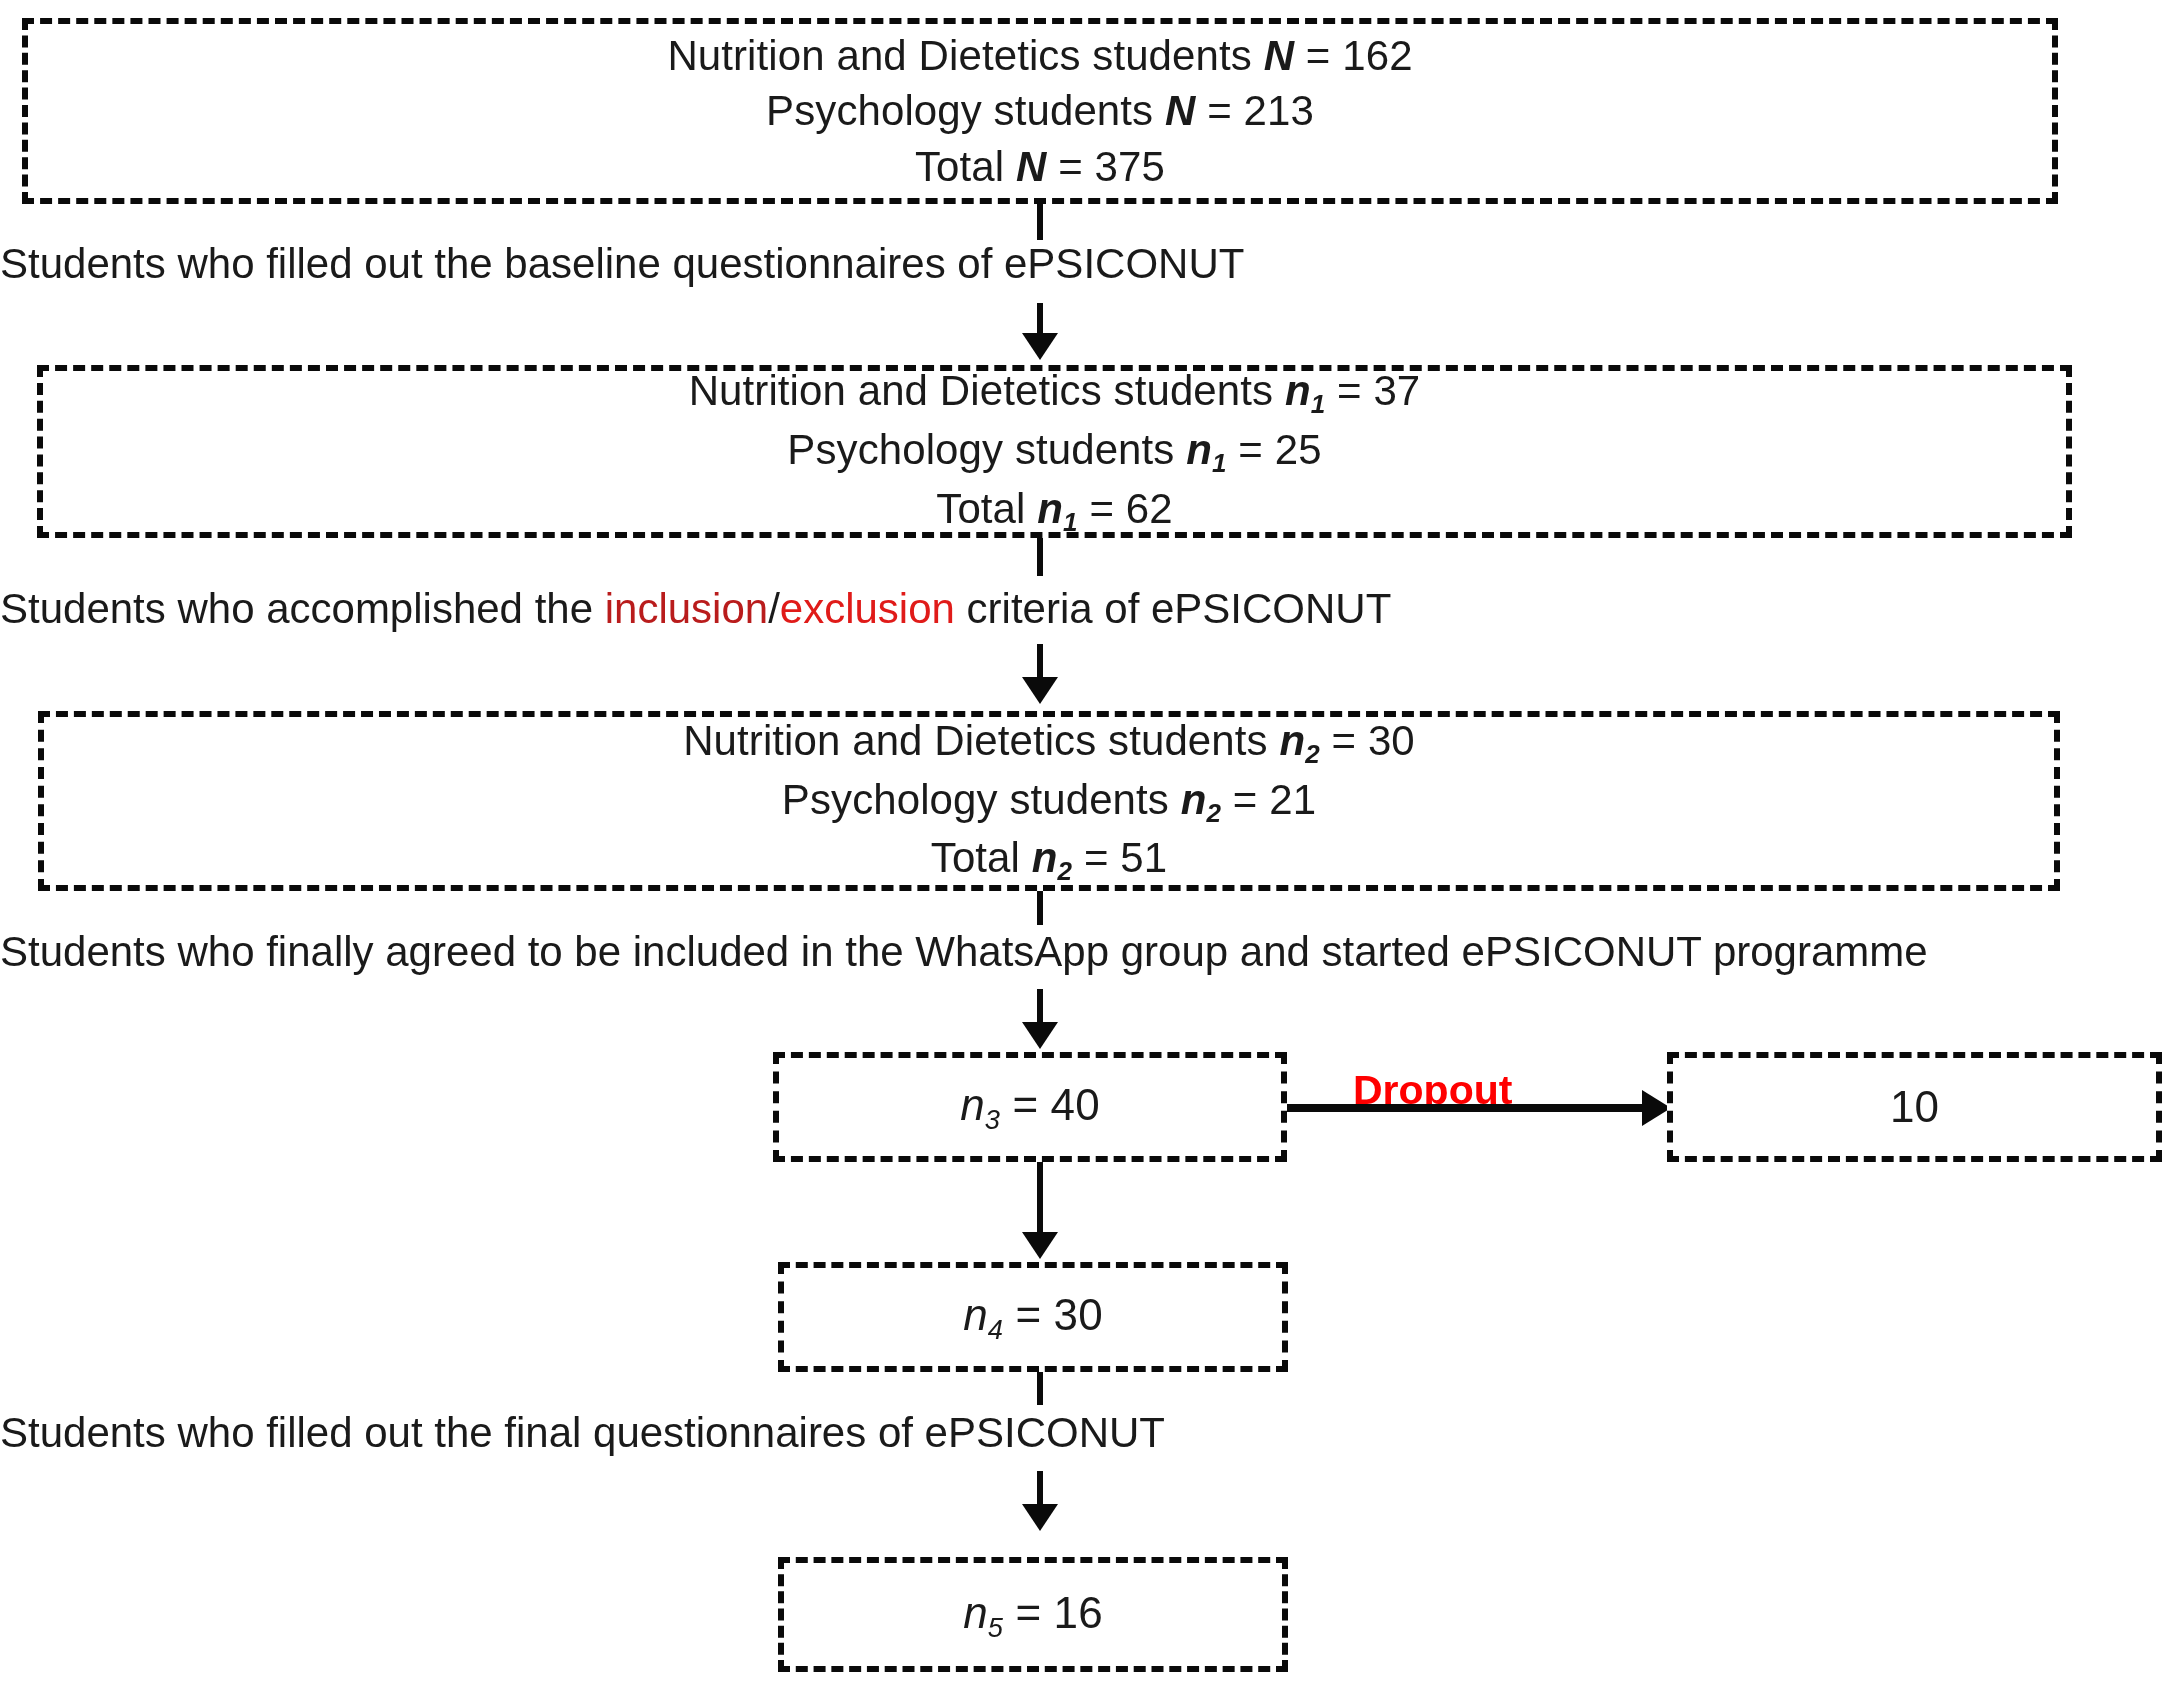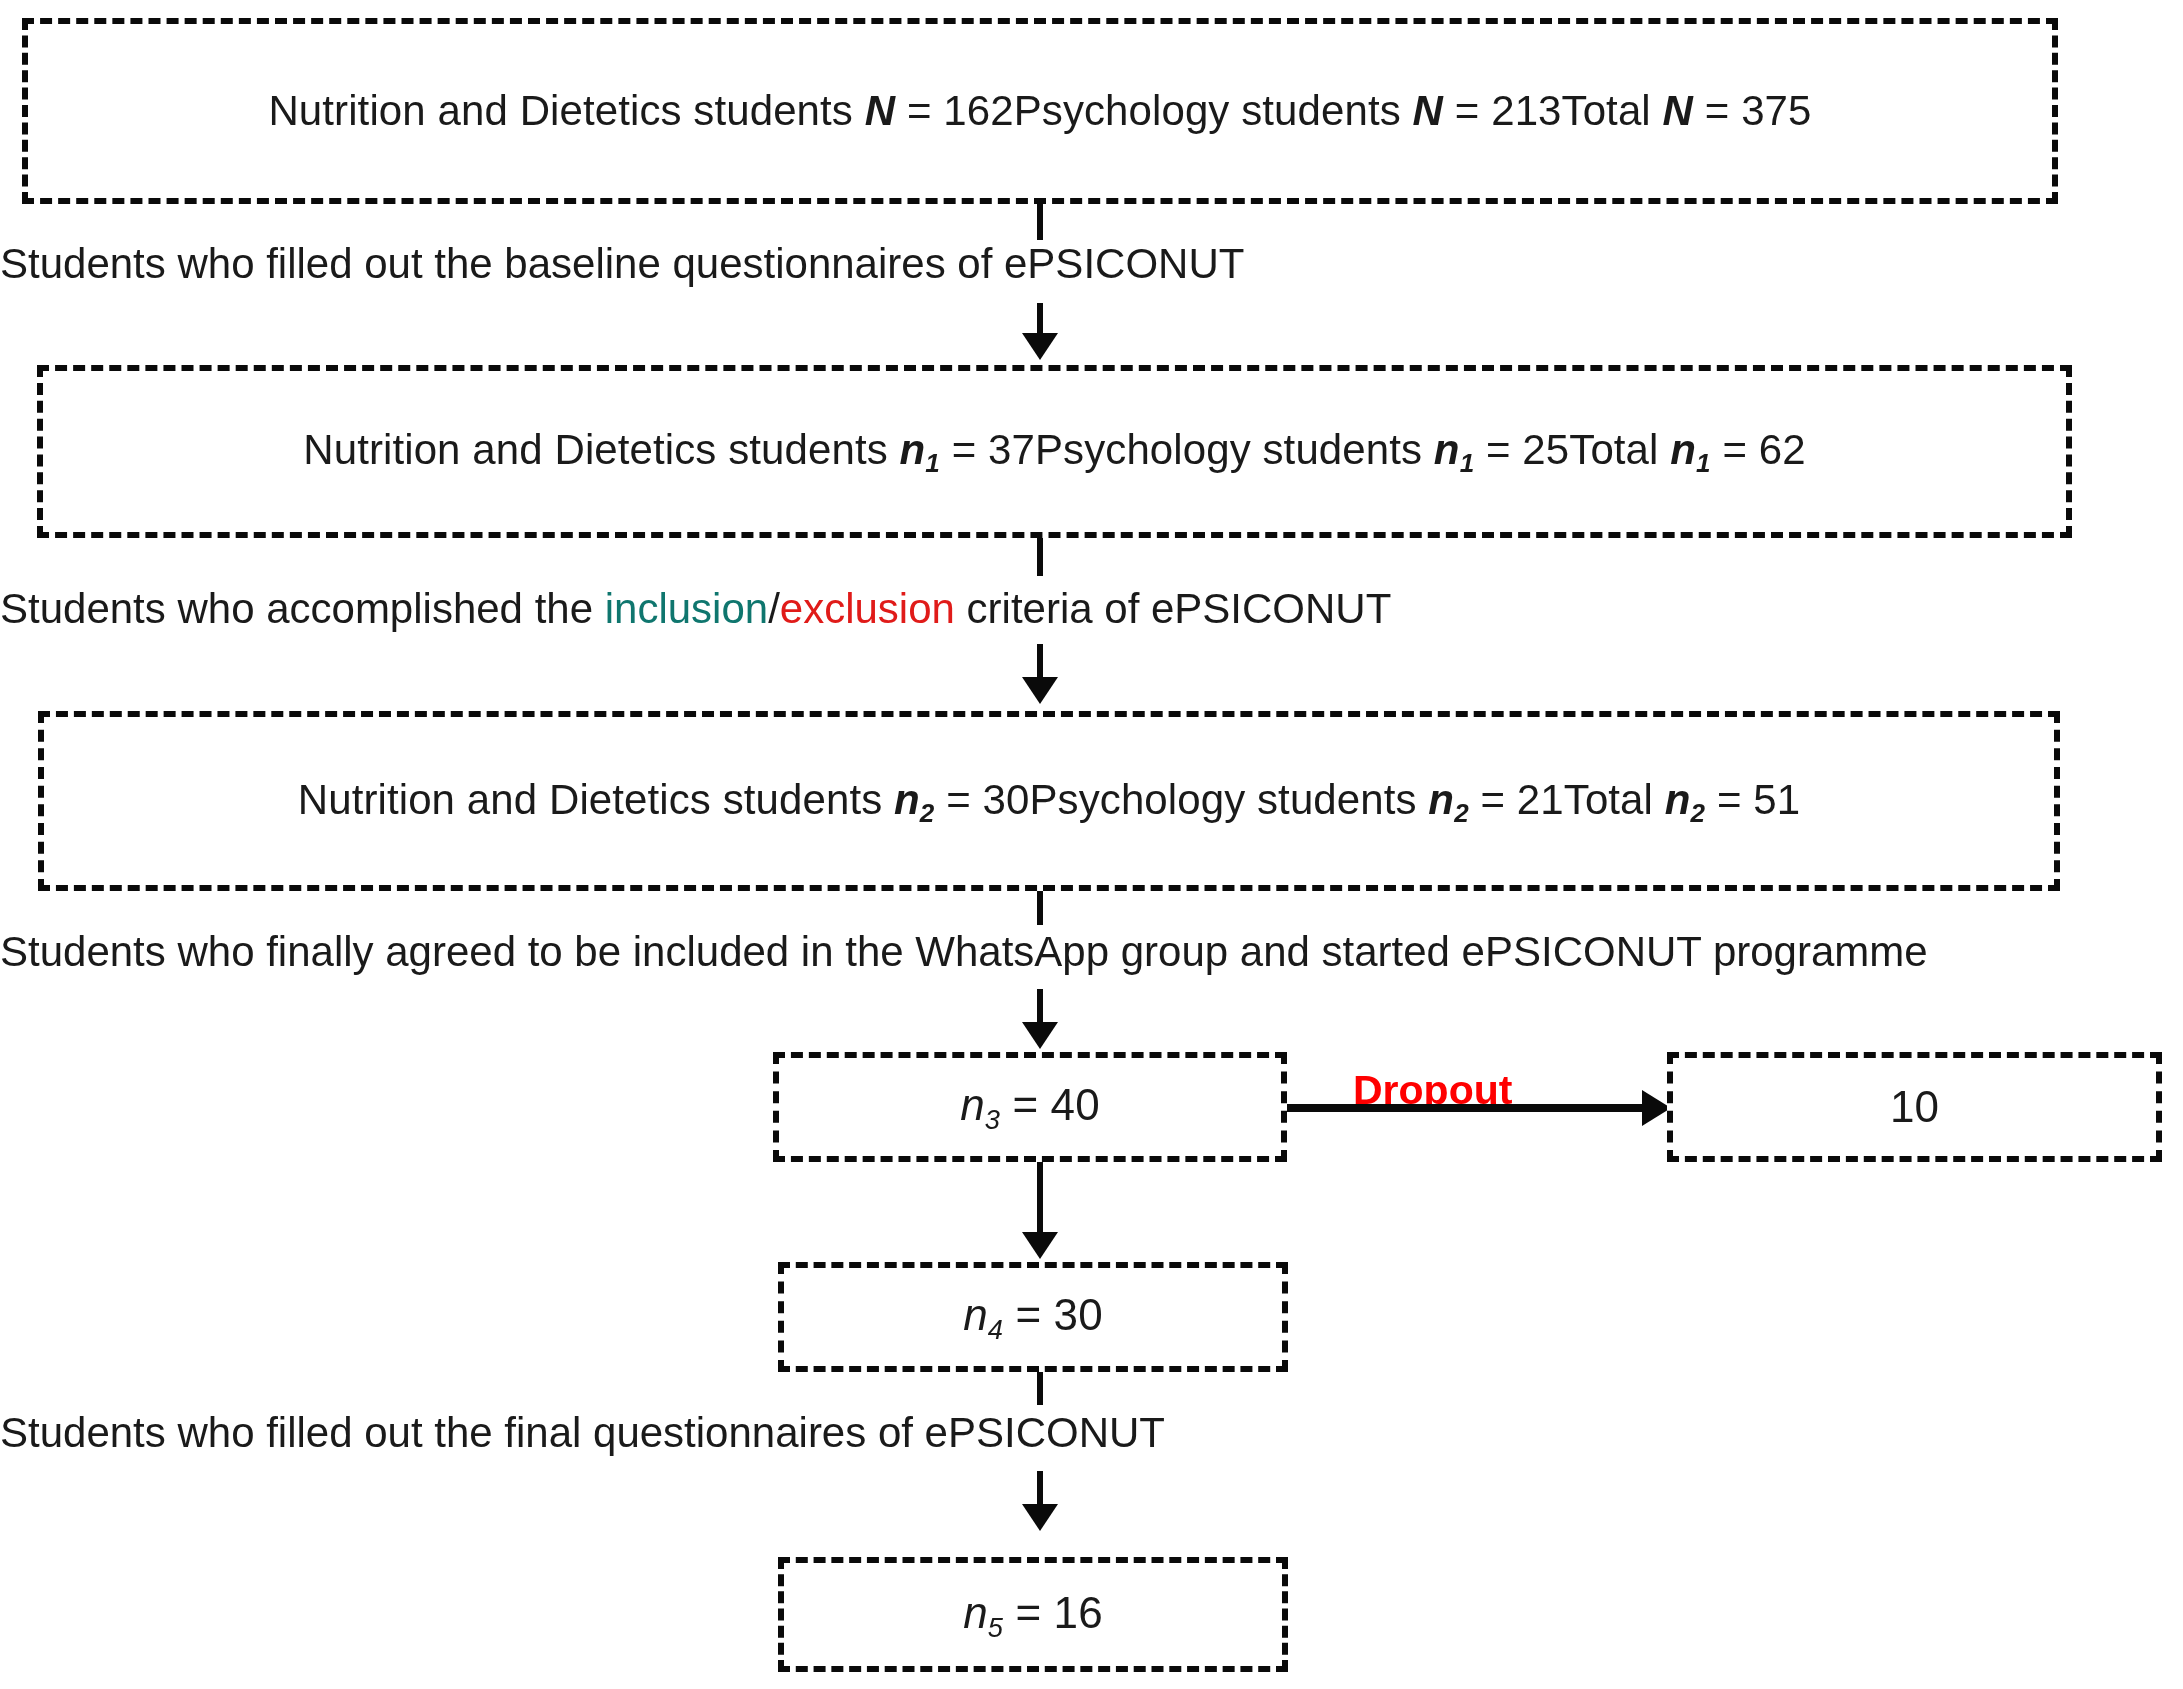--- a/index.html
+++ b/index.html
@@ -19,21 +19,21 @@
     overflow: hidden;
   }
 
   
   .dbox {
     position: absolute;
     box-sizing: border-box;
     border: 6.2px dashed #0a0a0a;
     background: #ffffff;
     display: flex;
-    flex-direction: row;
+    flex-direction: column;
     align-items: center;
     justify-content: center;
   }
 
   .boxline {
     font-size: 42px;
     line-height: 1.32;
     white-space: nowrap;
     color: #1a1a1a;
     letter-spacing: 0.1px;
@@ -58,21 +58,21 @@
 
   
   .caption {
     position: absolute;
     font-size: 42px;
     line-height: 1.1;
     white-space: nowrap;
     color: #1a1a1a;
     text-align: left;
   }
-  .caption .incl { color: #0f766e; }
+  .caption .incl { color: #b91c1c; }
   .caption .excl { color: #e01b19; }
 
   
   .vline {
     position: absolute;
     width: 6.2px;
     background: #0a0a0a;
   }
   .hline {
     position: absolute;

